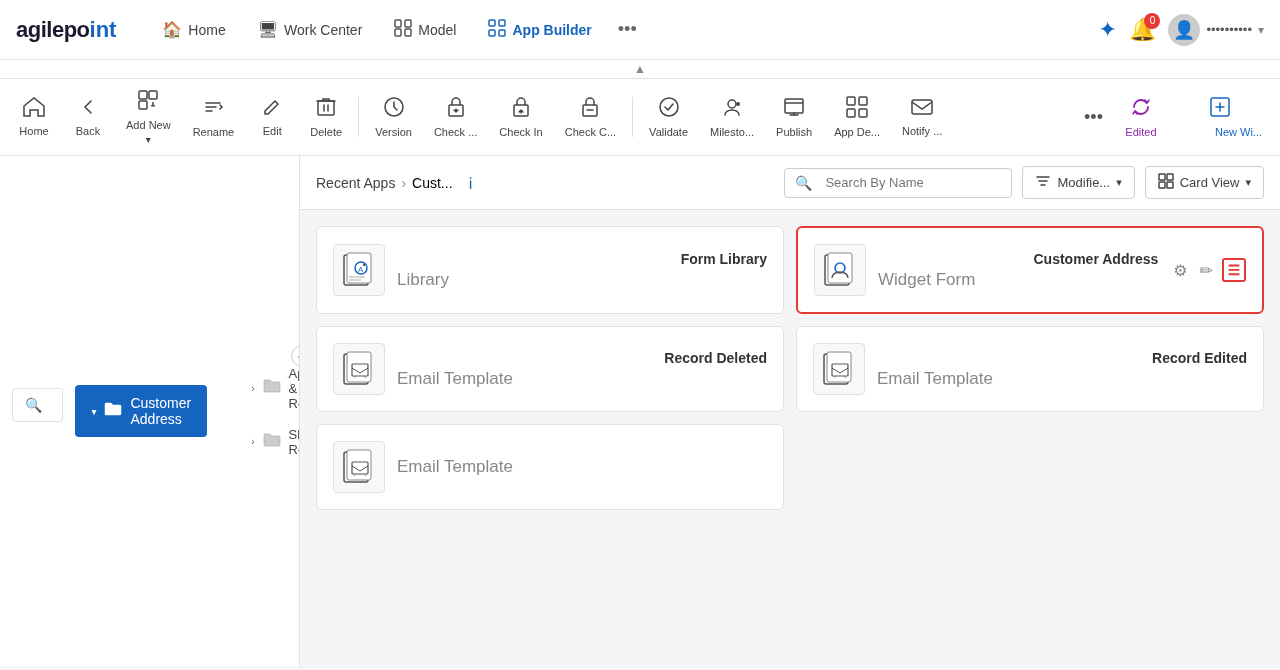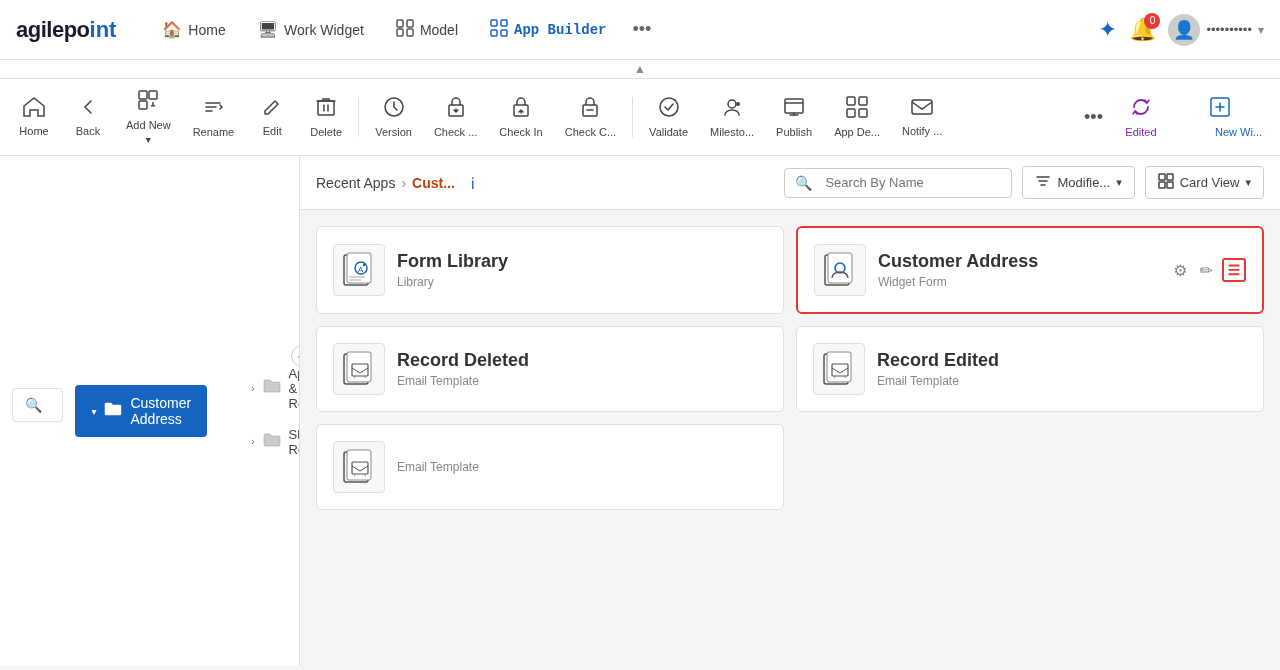--- a/index.html
+++ b/index.html
@@ -107,22 +107,22 @@
       cursor: pointer; transition: box-shadow 0.15s;
     }
     .card.selected { border: 2px solid #e53935; }
     .card-icon {
       width: 52px; height: 52px; border: 1px solid #e0e0e0; border-radius: 4px;
       background: #f8f8f8; display: flex; align-items: center; justify-content: center;
       position: relative; flex-shrink: 0;
     }
     .card-icon svg { width: 40px; height: 40px; }
     .card-info { flex: 1; }
-    .card-title { font-size: 18px; font-weight: 600; color: #333; margin-bottom: 3px; }
-    .card-subtitle { font-size: 12px; color: #888; }
+    .card-title { font-size: 14px; font-weight: 600; color: #333; margin-bottom: 3px; text-align: right; }
+    .card-subtitle { font-size: 17px; color: #888; }
     .card-actions { display: flex; align-items: center; gap: 6px; margin-left: auto; }
     .card-action-btn { font-size: 16px; color: #888; cursor: pointer; padding: 3px; }
     .card-action-btn.delete-btn {
       color: #e53935; border: 2px solid #e53935; border-radius: 3px;
       width: 24px; height: 24px; display: flex; align-items: center; justify-content: center;
       font-size: 14px; font-weight: bold;
     }
 
     
     .sidebar-collapse {
@@ -145,21 +145,21 @@
     <span style="font-size:22px;font-weight:800;color:#1a1a2e;letter-spacing:-0.5px;">agilepo</span>
       <span style="font-size:22px;font-weight:800;color:#1565c0;">int</span>
   </div>
   <div class="nav-items">
     <div class="nav-item">
       <span class="nav-icon">🏠</span>
       <span>Home</span>
     </div>
     <div class="nav-item">
       <span class="nav-icon">🖥</span>
-      <span>Work Widget</span>
+      <span>Work Center</span>
     </div>
     <div class="nav-item">
       <span class="nav-icon">
         <svg width="18" height="18" viewBox="0 0 18 18" fill="none">
             <rect x="1" y="1" width="6" height="7" rx="1" stroke="#555" stroke-width="1.5"></rect>
             <rect x="11" y="1" width="6" height="7" rx="1" stroke="#555" stroke-width="1.5"></rect>
             <rect x="1" y="10" width="6" height="7" rx="1" stroke="#555" stroke-width="1.5"></rect>
             <rect x="11" y="10" width="6" height="7" rx="1" stroke="#555" stroke-width="1.5"></rect>
           </svg>
       </span>
@@ -167,21 +167,21 @@
     </div>
     <div class="nav-item active">
       <span class="nav-icon">
         <svg width="18" height="18" viewBox="0 0 18 18" fill="none">
             <rect x="1" y="1" width="6" height="6" rx="1" stroke="#1565c0" stroke-width="1.5"></rect>
             <rect x="11" y="1" width="6" height="6" rx="1" stroke="#1565c0" stroke-width="1.5"></rect>
             <rect x="1" y="11" width="6" height="6" rx="1" stroke="#1565c0" stroke-width="1.5"></rect>
             <rect x="11" y="11" width="6" height="6" rx="1" stroke="#1565c0" stroke-width="1.5"></rect>
           </svg>
       </span>
-      <span style="color:#1565c0;font-family:Liberation Mono, monospace;">App Builder</span>
+      <span style="color:#1565c0;">App Builder</span>
     </div>
     <span class="nav-dots">•••</span>
   </div>
   <div class="nav-right">
     <span style="font-size:22px;cursor:pointer;color:#1565c0;">✦</span>
     <div class="notif-btn">
       <span style="font-size:22px;">🔔</span>
       <span class="notif-badge">0</span>
     </div>
     <div class="user-area">
@@ -428,21 +428,21 @@
 
     <div class="collapse-arrow" style="top:200px;">◀</div>
   </div>
 
   <div class="content">
 
     <div class="breadcrumb-bar">
       <span class="breadcrumb-text">
         <span>Recent Apps</span>
         <span style="color:#888;">›</span>
-        <span style="color:#c2410c;font-weight:700;">Cust...</span>
+        <span style="color:#000000;font-weight:400;">Cust...</span>
       </span>
       <span class="breadcrumb-info" style="margin-left:8px;color:#1565c0;font-size:16px;cursor:pointer;">ℹ</span>
       <div class="search-filter">
         <div class="search-box">
           <span style="color:#888;font-size:14px;">🔍</span>
           <input type="text" style="border: none; outline: none; font-size: 13px; width: 100%;" placeholder="Search By Name">
         </div>
         <div class="filter-btn">
           <span>
             <svg width="16" height="16" viewBox="0 0 16 16" fill="none">

